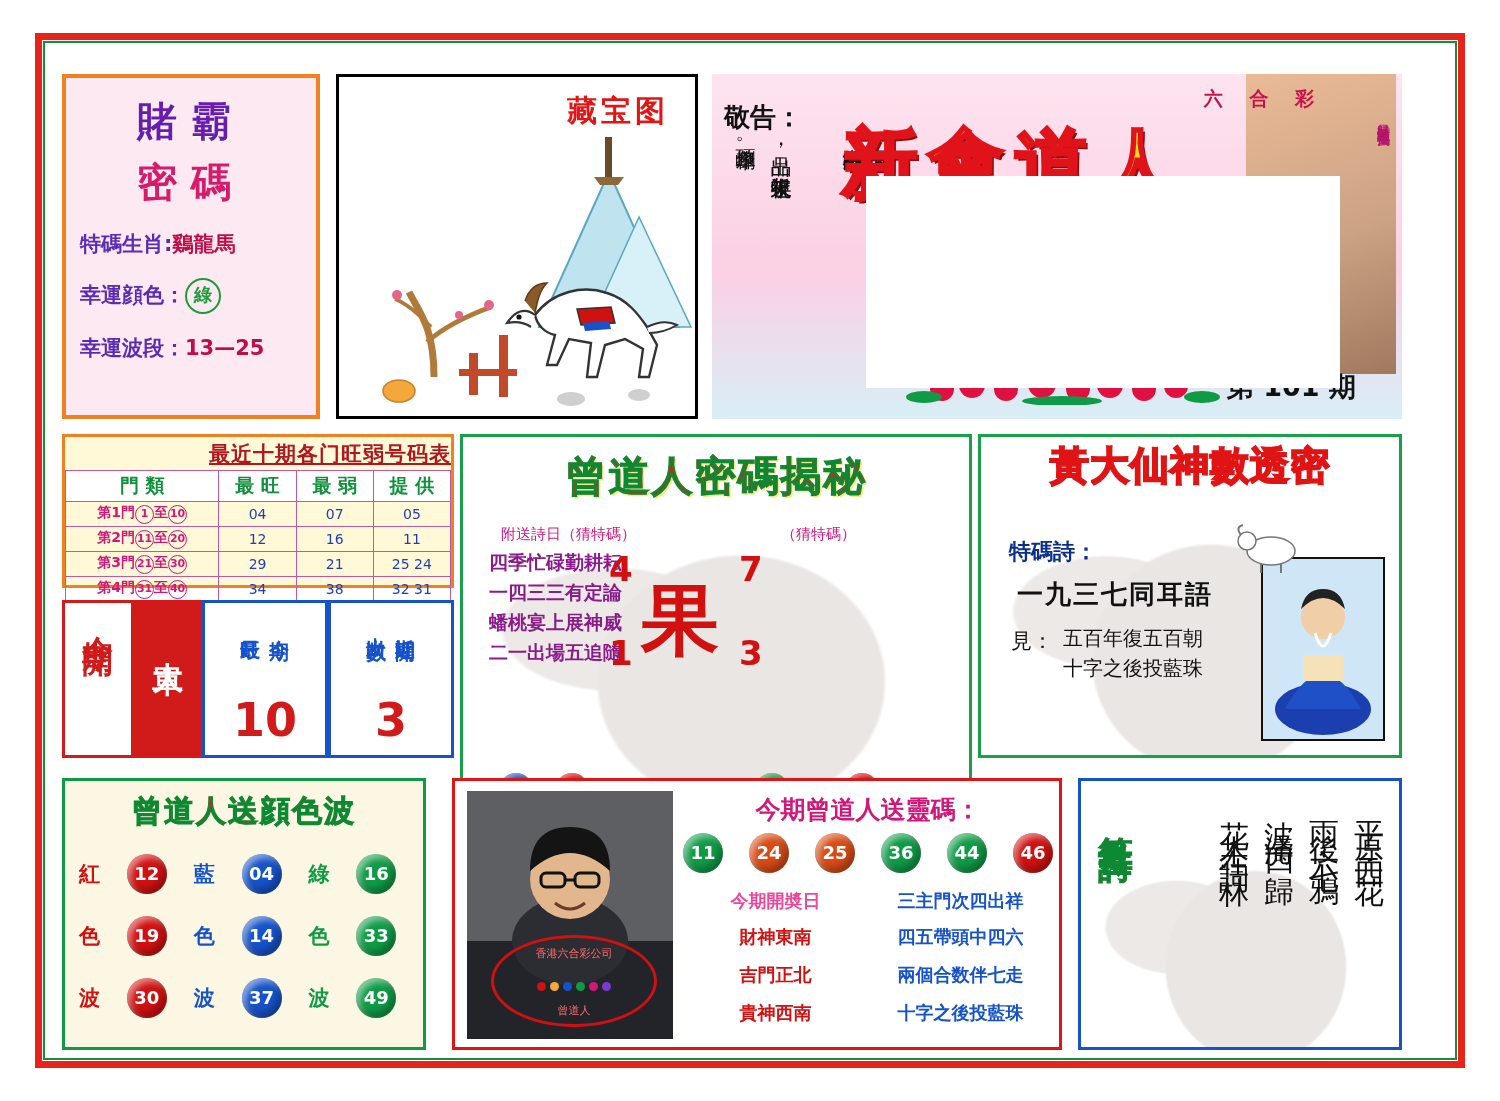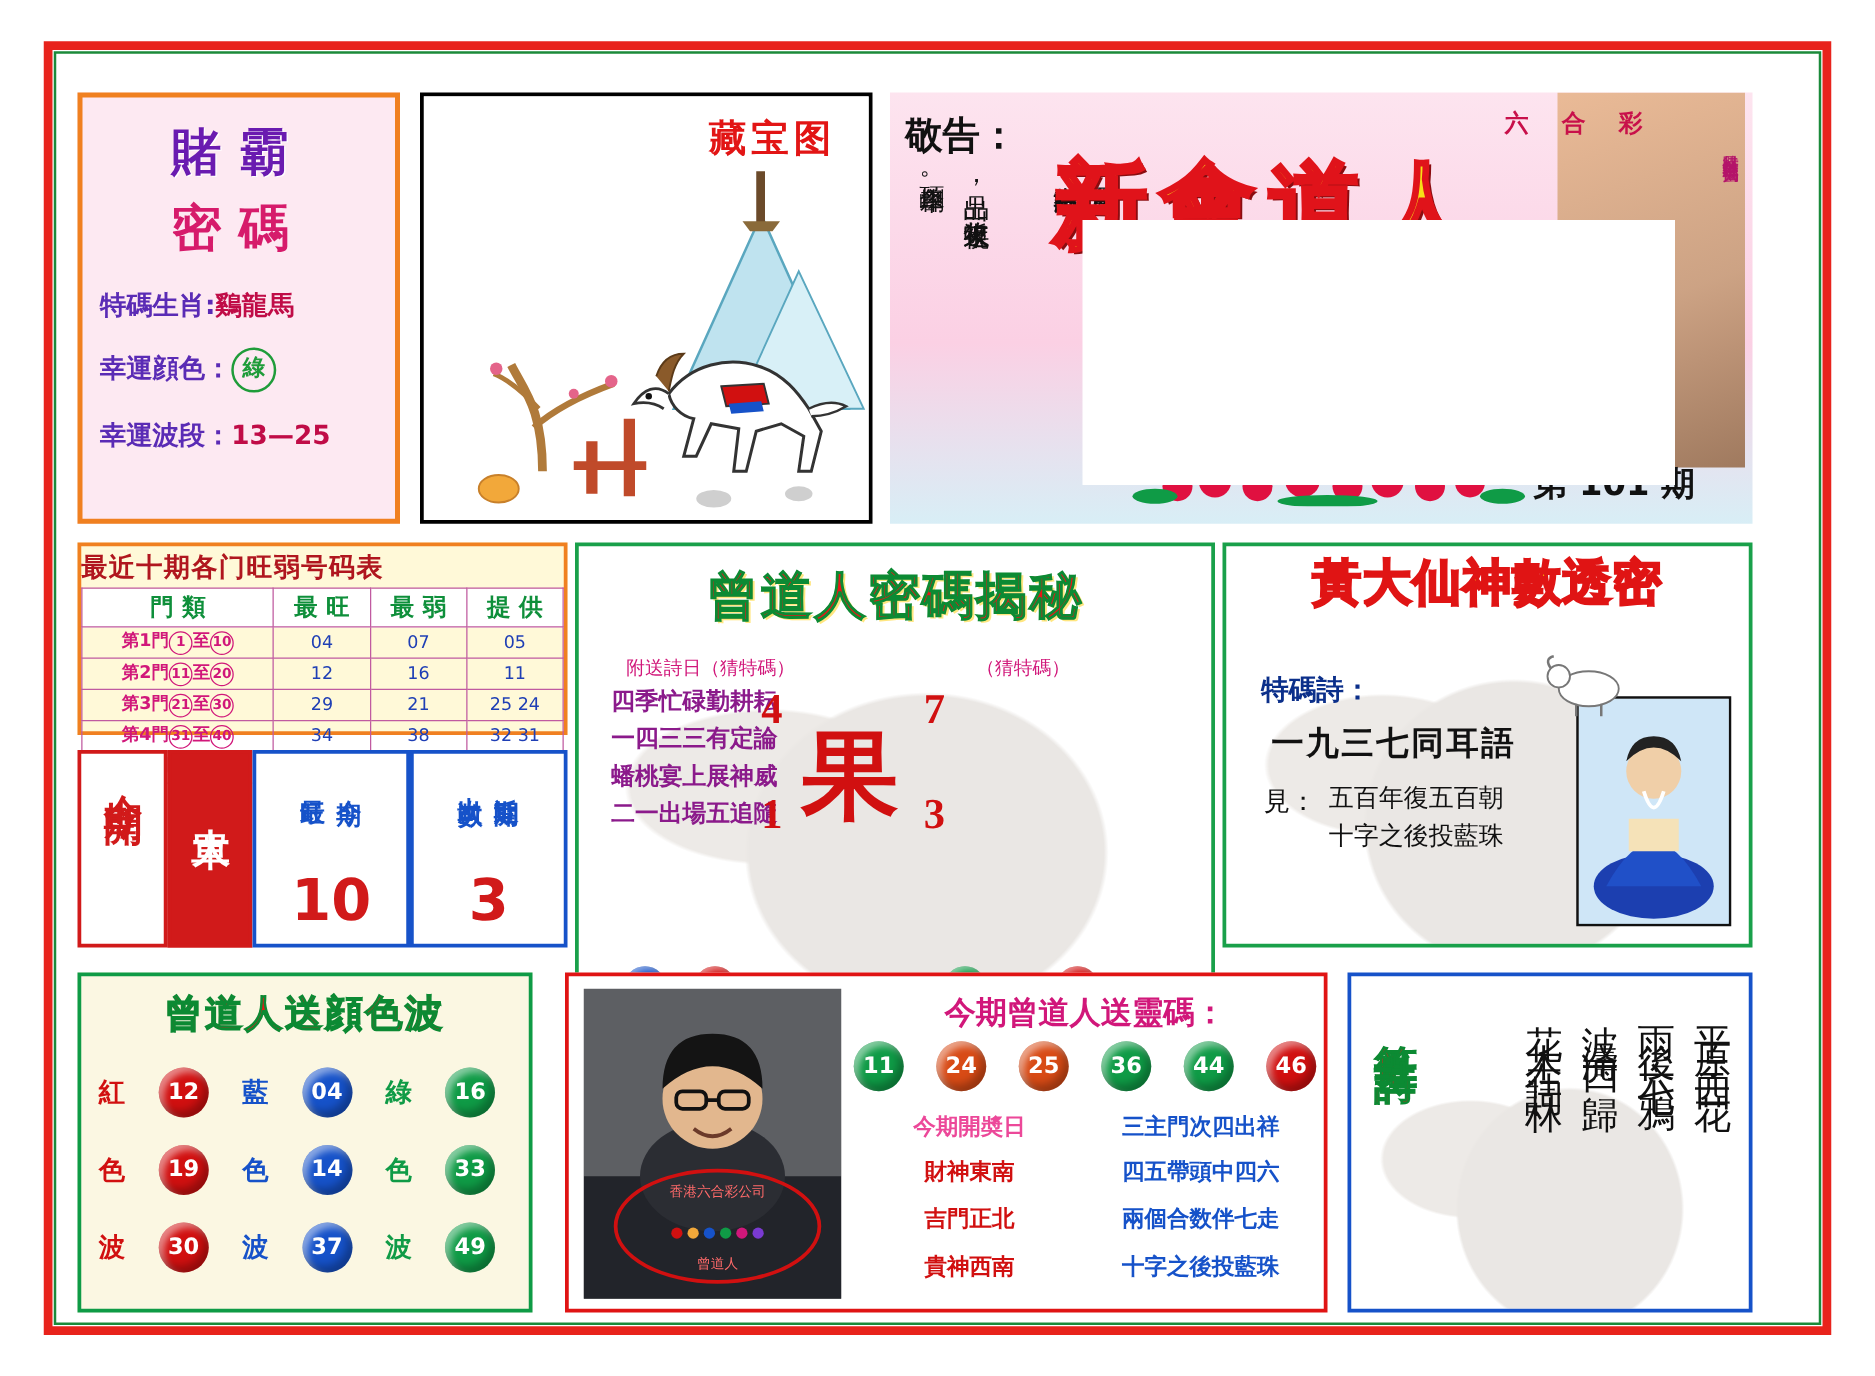--- a/index.html
+++ b/index.html
@@ -20,37 +20,37 @@
   .sb-line{font-size:21px;color:#5a2bb5;margin:20px 0 0 14px;font-weight:bold;}
   .sb-line .val{color:#c00c47;}
   .sb-green{display:inline-block;border:2px solid #1f9c3a;border-radius:50%;width:32px;height:32px;line-height:30px;text-align:center;color:#1f9c3a;font-size:18px;vertical-align:middle;}
 
   
   .cbt{position:absolute;left:336px;top:74px;width:362px;height:345px;border:3px solid #000;background:#fff;box-sizing:border-box;overflow:hidden;}
   .cbt-title{position:absolute;right:26px;top:14px;font-size:30px;font-weight:bold;color:#e21515;letter-spacing:4px;}
 
   
   .banner{position:absolute;left:712px;top:74px;width:690px;height:345px;background:linear-gradient(180deg,#fde4ef 0%,#fbd0e4 58%,#d8eef6 100%);border:0;overflow:hidden;}
-  .jinggao{position:absolute;left:12px;top:14px;font-size:30px;font-weight:bold;color:#111;}
+  .jinggao{position:absolute;left:12px;top:26px;font-size:26px;font-weight:bold;color:#111;}
   .jg-v{position:absolute;left:18px;top:60px;width:28px;font-size:20px;color:#111;line-height:24px;writing-mode:vertical-rl;}
   .jg-v2{position:absolute;left:56px;top:66px;font-size:21px;color:#111;writing-mode:vertical-rl;line-height:26px;}
   .jg-v3{position:absolute;left:128px;top:60px;font-size:20px;color:#111;writing-mode:vertical-rl;line-height:26px;}
   .jg-v4{position:absolute;left:160px;top:60px;font-size:20px;color:#111;writing-mode:vertical-rl;line-height:26px;}
   .xindaoren{position:absolute;left:130px;top:40px;font-size:76px;font-weight:bold;letter-spacing:10px;color:#f7e017;-webkit-text-stroke:3px #e0131a;text-shadow:3px 3px 0 #8b0c10;}
   .lhc{position:absolute;right:78px;top:12px;font-size:19px;color:#c8104a;font-weight:bold;letter-spacing:10px;}
   .lhc-sub{position:absolute;right:10px;top:40px;font-size:13px;color:#b4156a;writing-mode:vertical-rl;line-height:18px;}
   .face{position:absolute;right:6px;top:0px;width:150px;height:300px;background:linear-gradient(160deg,#e9b892,#caa07f 55%,#9c7457);opacity:.95;}
   .bigblue{position:absolute;right:120px;top:150px;font-size:110px;font-weight:bold;color:#1d5fc4;opacity:.85;}
   .period{position:absolute;right:46px;bottom:14px;font-size:27px;font-weight:bold;color:#111;}
   .flowers{position:absolute;left:190px;bottom:14px;width:330px;height:34px;}
   .white-overlay{position:absolute;left:866px;top:176px;width:474px;height:212px;background:#fff;}
 
   
   .tbl-box{position:absolute;left:62px;top:434px;width:392px;height:154px;border:3px solid #f08020;background:#fff9d8;box-sizing:border-box;}
-  .tbl-head{text-align:left;font-size:21px;font-weight:bold;color:#b0161e;padding:3px 0 2px;letter-spacing:1px;}
+  .tbl-head{text-align:right;font-size:21px;font-weight:bold;color:#b0161e;padding:3px 0 2px;letter-spacing:1px;text-decoration:underline;}
   table.rank{width:100%;border-collapse:collapse;font-size:14px;}
   table.rank th,table.rank td{border:1px solid #c05aa0;text-align:center;padding:2px 0;color:#1f3fb5;}
   table.rank th{color:#0e8f3a;font-size:19px;background:#ffffff;}
   table.rank td.lbl{color:#d1177a;font-weight:bold;}
   .cir{display:inline-block;border:1px solid #d1177a;border-radius:50%;width:17px;height:17px;line-height:16px;font-size:11px;color:#d1177a;text-align:center;}
 
   
   .kd{position:absolute;left:62px;top:600px;width:392px;height:158px;}
   .kd-cell{position:absolute;top:0;height:158px;box-sizing:border-box;border:3px solid #d11a1a;}
   .kd1{left:0;width:72px;background:#fff;}
@@ -58,21 +58,21 @@
   .kd3{left:140px;width:126px;border-color:#1652c9;background:#fff;}
   .kd4{left:266px;width:126px;border-color:#1652c9;background:#fff;}
   .v-txt{writing-mode:vertical-rl;text-orientation:upright;font-size:31px;font-weight:bold;letter-spacing:6px;}
   .kd1 .v-txt{color:#d11a1a;margin:8px auto 0;display:block;}
   .kd2 .v-txt{color:#fff;margin:34px auto 0;display:block;}
   .kd-sub{position:absolute;top:6px;left:0;width:100%;text-align:center;font-size:20px;font-weight:bold;color:#1652c9;}
   .kd-sub span{display:inline-block;writing-mode:vertical-rl;text-orientation:upright;line-height:22px;letter-spacing:2px;}
   .kd-num{position:absolute;bottom:8px;width:100%;text-align:center;font-size:46px;font-weight:bold;color:#d11a1a;}
 
   
-  .mm{position:absolute;left:460px;top:434px;width:512px;height:356px;border:3px solid #19a04a;background:#fff;box-sizing:border-box;overflow:hidden;font-family:Liberation Serif, serif;}
+  .mm{position:absolute;left:460px;top:434px;width:512px;height:356px;border:3px solid #19a04a;background:#fff;box-sizing:border-box;overflow:hidden;}
   .mm-title{text-align:center;font-size:41px;font-weight:bold;color:#e61818;-webkit-text-stroke:1px #0c8a33;margin-top:12px;letter-spacing:2px;text-shadow:2px 2px 0 #ffe680;}
   .mm-sub-l{position:absolute;left:38px;top:88px;font-size:15px;color:#d1177a;}
   .mm-sub-r{position:absolute;left:318px;top:88px;font-size:15px;color:#d1177a;}
   .poem-l{position:absolute;left:26px;top:110px;font-size:19px;color:#8b1a8b;line-height:30px;font-weight:bold;}
   .poem-r{position:absolute;left:296px;top:110px;font-size:19px;color:#8b1a8b;line-height:30px;font-weight:bold;}
   .big-guo{position:absolute;left:178px;top:132px;font-size:78px;font-weight:bold;color:#d11010;}
   .n4{position:absolute;left:146px;top:112px;font-size:34px;font-weight:bold;color:#d11010;}
   .n1{position:absolute;left:146px;top:196px;font-size:34px;font-weight:bold;color:#d11010;}
   .n7{position:absolute;left:276px;top:112px;font-size:34px;font-weight:bold;color:#d11010;}
   .n3{position:absolute;left:276px;top:196px;font-size:34px;font-weight:bold;color:#d11010;}

